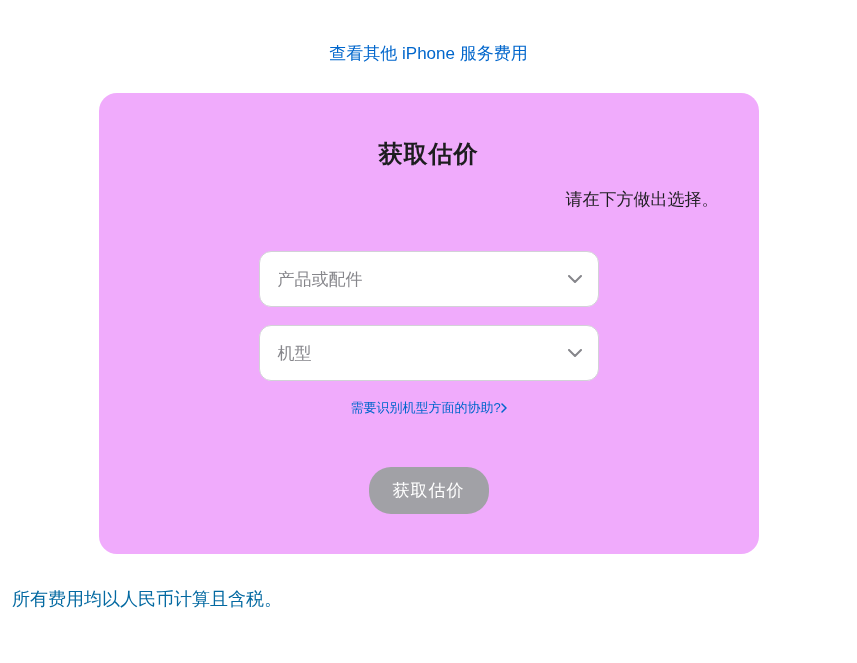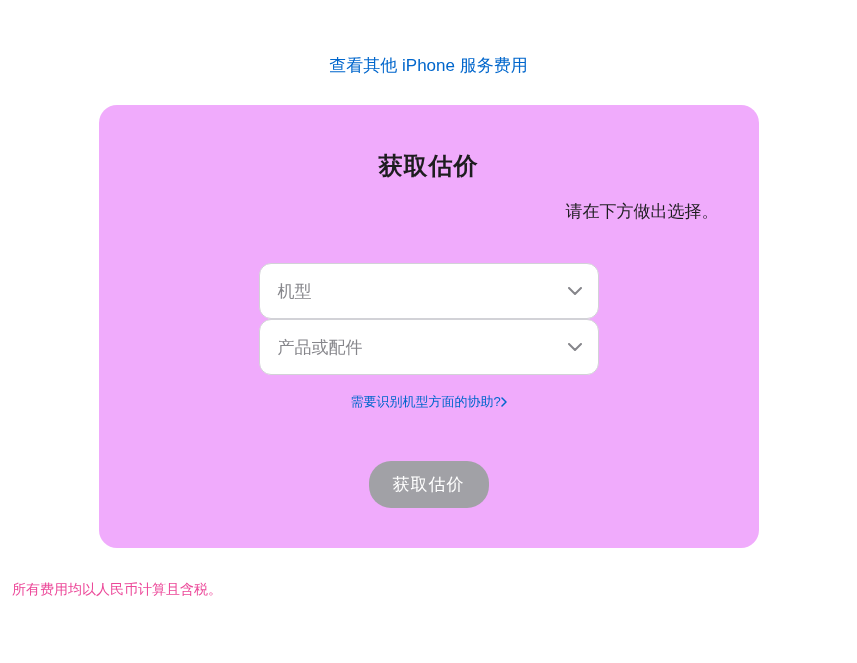--- a/index.html
+++ b/index.html
@@ -9,21 +9,21 @@
     }
     body {
       font-family: -apple-system, BlinkMacSystemFont, "SF Pro Text", "Helvetica Neue", Arial, sans-serif;
       background: #ffffff;
       width: 857px;
       height: 663px;
       overflow: hidden;
     }
     .container {
       width: 100%;
-      padding: 16px 10px;
+      padding: 4px 10px;
     }
     .top-link {
       text-align: center;
       color: #0066cc;
       font-size: 17px;
       padding-top: 38px;
       padding-bottom: 28px;
     }
     .top-link span {
       cursor: pointer;
@@ -109,22 +109,22 @@
       border-radius: 22px;
       border: none;
       cursor: pointer;
       letter-spacing: 1px;
     }
     .footer-text {
       margin-top: 28px;
       padding: 0 2px;
     }
     .footer-text p {
-      color: #ec4899;
-      font-size: 14px;
+      color: #0369a1;
+      font-size: 18px;
       line-height: 1.9;
       margin-bottom: 10px;
     }
     .highlight-underline {
       display: inline;
       border: 2px solid #e53935;
       border-top: none;
       padding: 0 2px 2px 2px;
       border-radius: 0 0 4px 4px;
     }
@@ -135,34 +135,34 @@
 <div class="container">
   <div class="top-link">
     <span>查看其他 iPhone 服务费用</span>
   </div>
 
   <div class="card">
     <div class="card-title">获取估价</div>
     <div class="card-subtitle">请在下方做出选择。</div>
 
     <div class="select-group">
-      <div class="select-wrapper second">
+      <div class="select-wrapper">
         <div class="select-box">
-          <span class="select-placeholder">机型</span>
+          <span class="select-placeholder">产品或配件</span>
           <span class="chevron">
             <svg width="14" height="8" viewBox="0 0 14 8" fill="none">
               <path d="M1 1L7 7L13 1" stroke="#86868b" stroke-width="2" stroke-linecap="round" stroke-linejoin="round"></path>
             </svg>
           </span>
         </div>
       </div>
 
-      <div class="select-wrapper">
+      <div class="select-wrapper second">
         <div class="select-box">
-          <span class="select-placeholder">产品或配件</span>
+          <span class="select-placeholder">机型</span>
           <span class="chevron">
             <svg width="14" height="8" viewBox="0 0 14 8" fill="none">
               <path d="M1 1L7 7L13 1" stroke="#86868b" stroke-width="2" stroke-linecap="round" stroke-linejoin="round"></path>
             </svg>
           </span>
         </div>
       </div>
 
       <div class="help-link">
         <span>需要识别机型方面的协助?</span>

